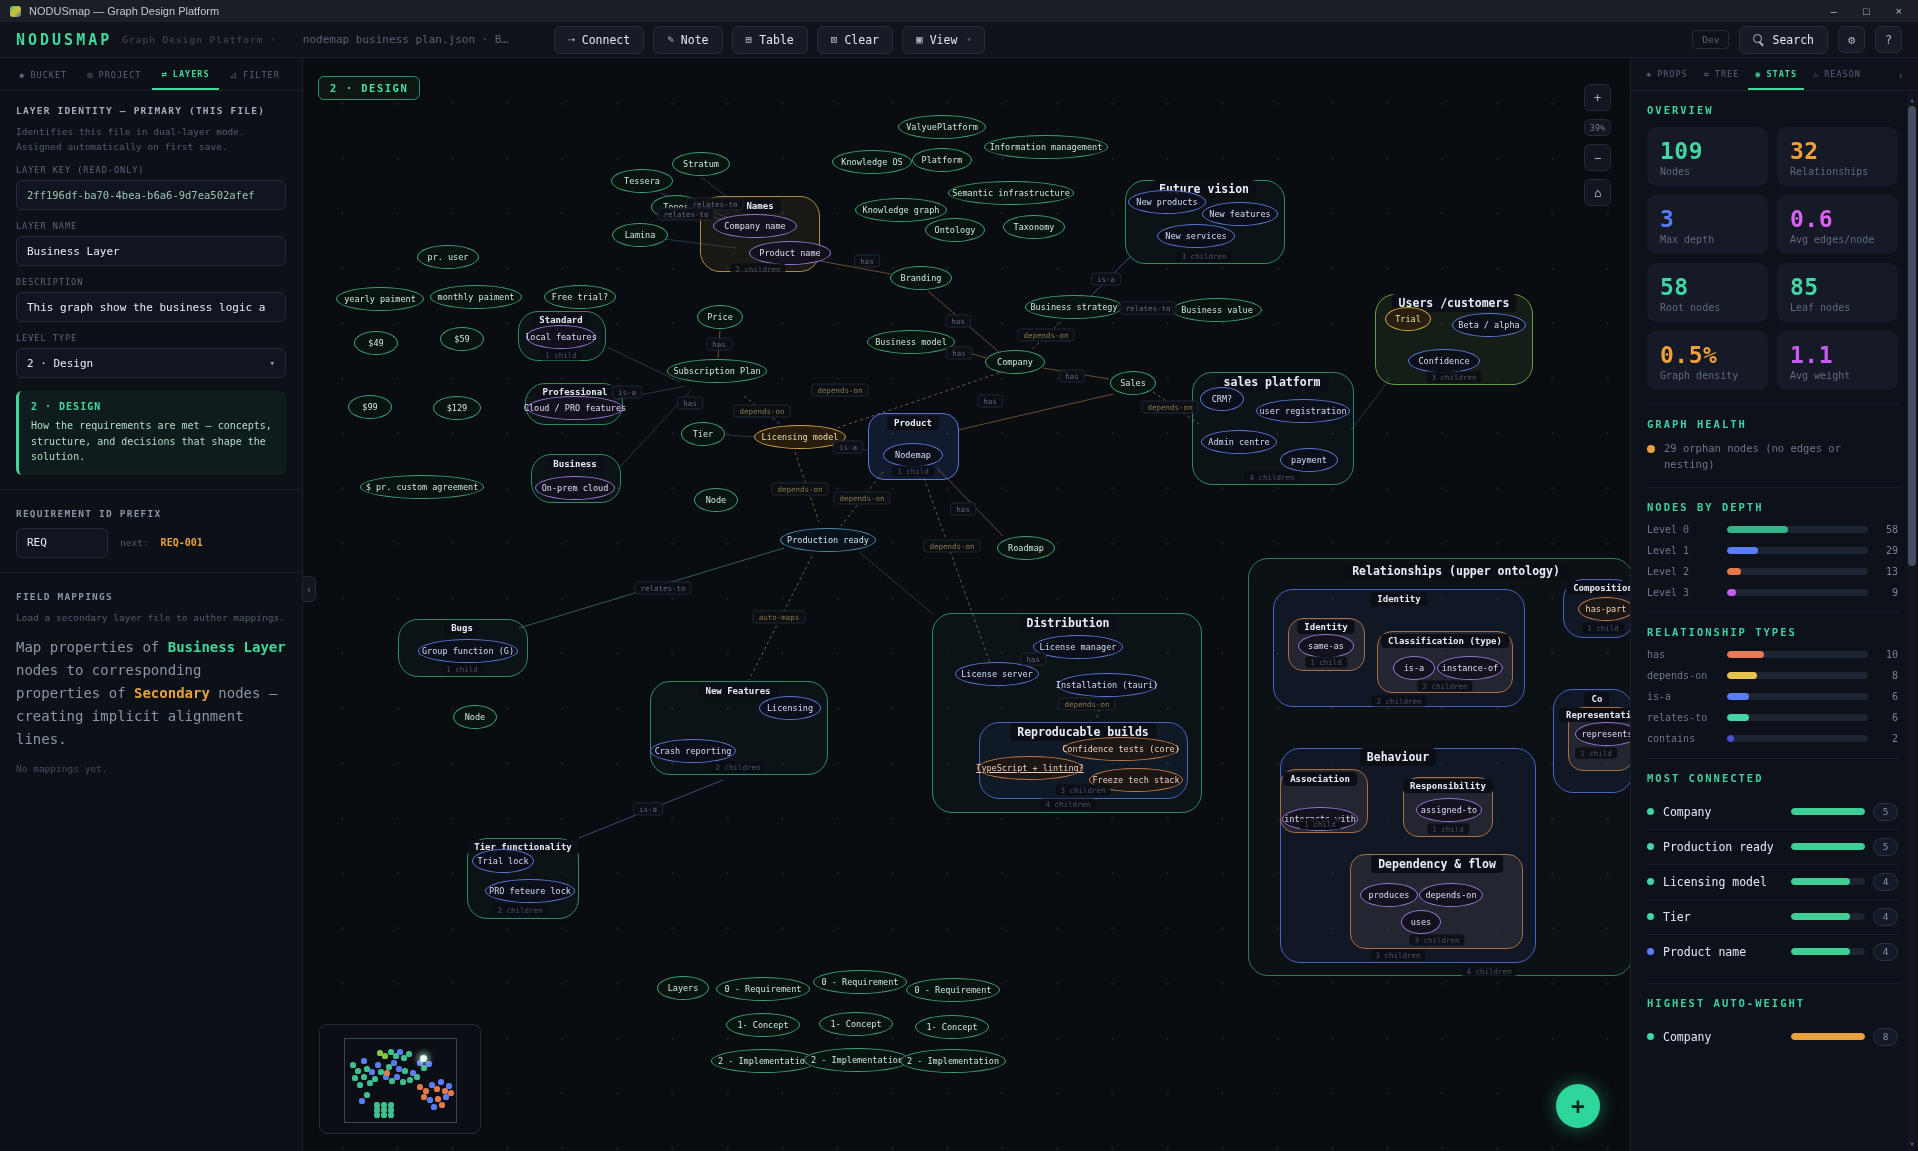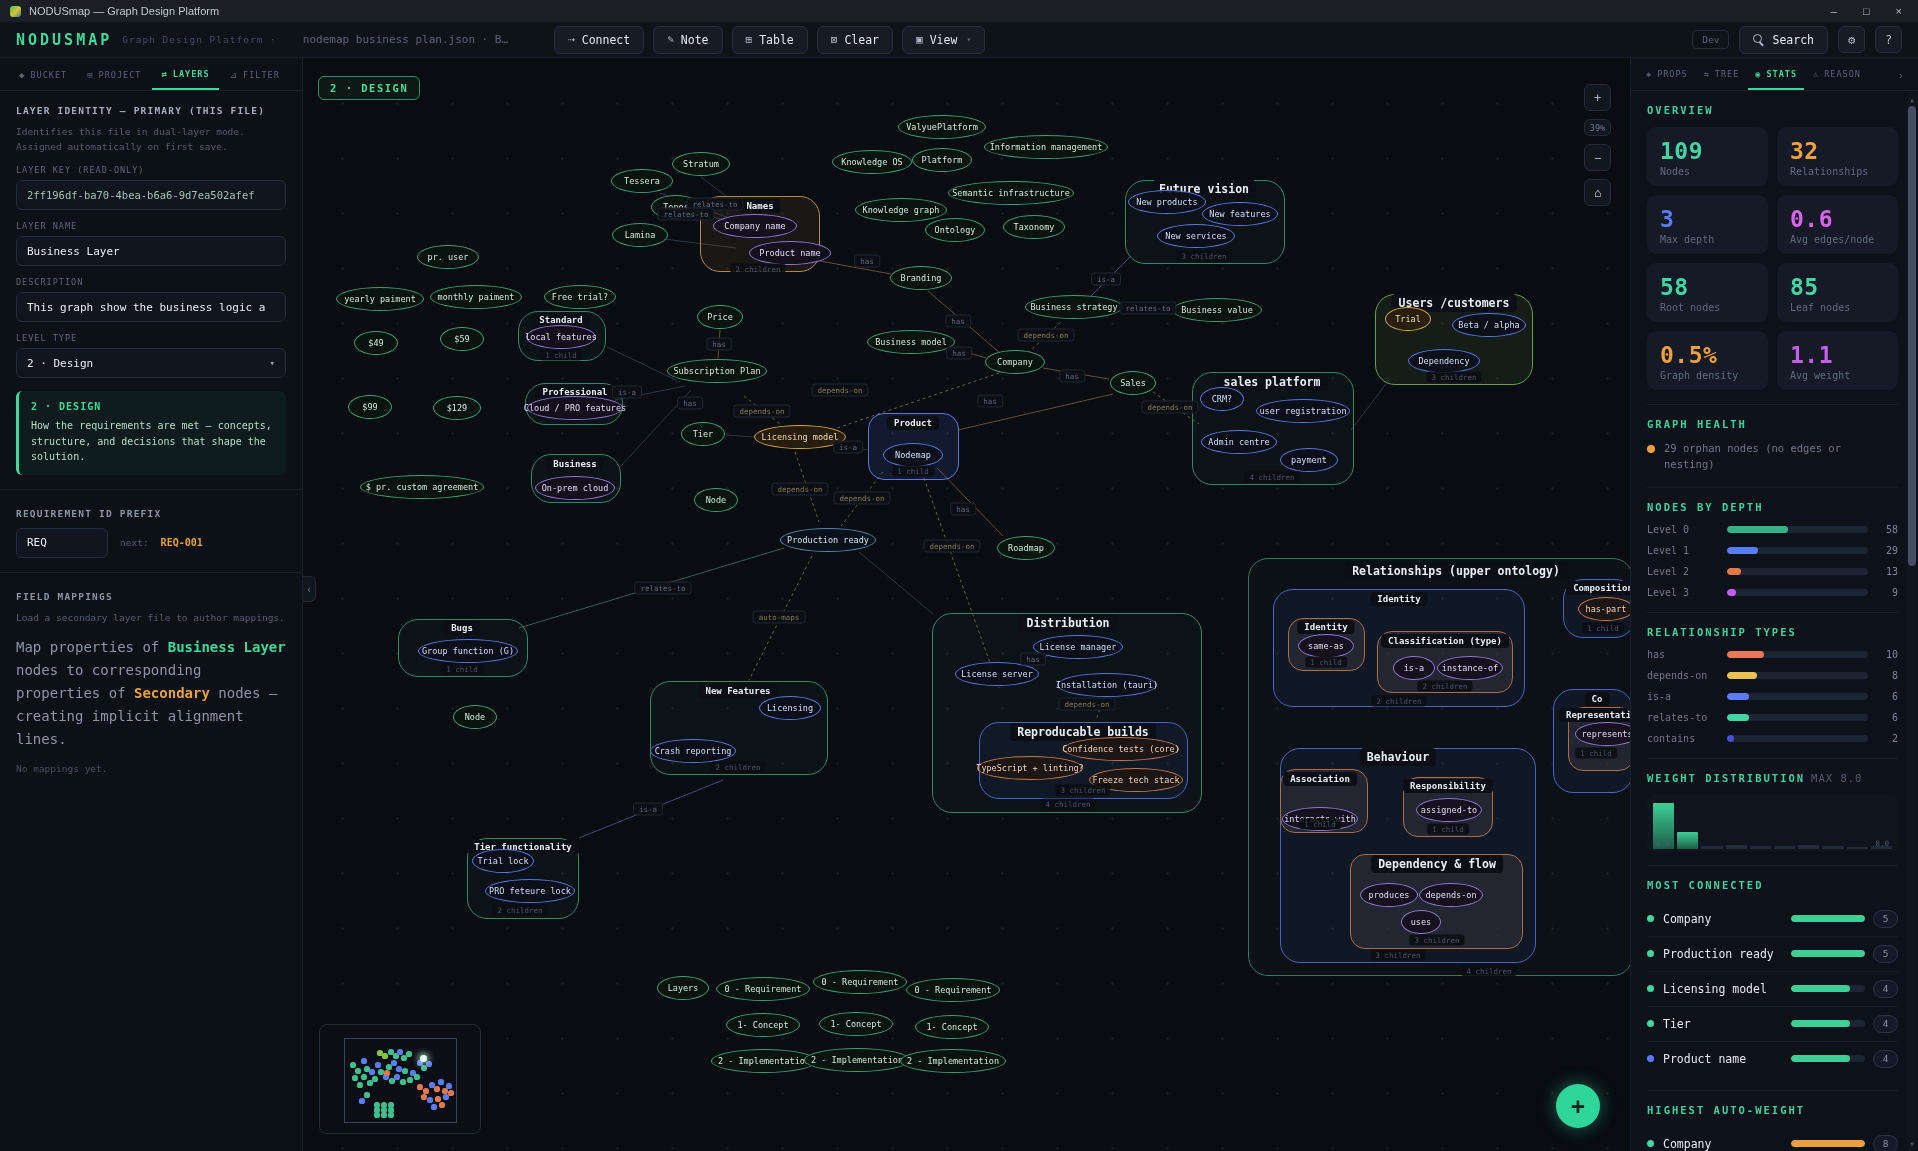--- a/index.html
+++ b/index.html
@@ -468,35 +468,35 @@
       <div class="nd nd-v" style="left: 452px; top: 168px; width: 84px;">Company name</div>
       <div class="nd nd-v" style="left: 487px; top: 195px; width: 82px;">Product name</div>
       <div class="nd nd-v" style="left: 258px; top: 279px; width: 70px;">local features</div>
       <div class="nd nd-v" style="left: 272px; top: 350px; width: 96px;">Cloud / PRO features</div>
       <div class="nd nd-v" style="left: 272px; top: 430px; width: 80px;">On-prem cloud</div>
       <div class="nd nd-b" style="left: 864px; top: 144px; width: 78px;">New products</div>
       <div class="nd nd-b" style="left: 937px; top: 156px; width: 76px;">New features</div>
       <div class="nd nd-b" style="left: 893px; top: 178px; width: 78px;">New services</div>
       <div class="nd nd-gold" style="left: 1105px; top: 261px; width: 46px;">Trial</div>
       <div class="nd nd-b" style="left: 1186px; top: 267px; width: 74px;">Beta / alpha</div>
-      <div class="nd nd-b" style="left: 1141px; top: 303px; width: 72px;">Dependency</div>
+      <div class="nd nd-b" style="left: 1141px; top: 303px; width: 72px;">Confidence</div>
       <div class="nd nd-b" style="left: 919px; top: 341px; width: 44px;">CRM?</div>
       <div class="nd nd-b" style="left: 1000px; top: 353px; width: 94px;">user registration</div>
       <div class="nd nd-b" style="left: 936px; top: 384px; width: 76px;">Admin centre</div>
       <div class="nd nd-b" style="left: 1006px; top: 402px; width: 58px;">payment</div>
       <div class="nd nd-b" style="left: 165px; top: 593px; width: 100px;">Group function (G)</div>
       <div class="nd nd-b" style="left: 487px; top: 650px; width: 62px;">Licensing</div>
       <div class="nd nd-b" style="left: 390px; top: 693px; width: 86px;">Crash reporting</div>
       <div class="nd nd-b" style="left: 200px; top: 803px; width: 62px;">Trial lock</div>
       <div class="nd nd-b" style="left: 227px; top: 833px; width: 90px;">PRO feteure lock</div>
       <div class="nd nd-b" style="left: 775px; top: 589px; width: 90px;">License manager</div>
       <div class="nd nd-b" style="left: 694px; top: 616px; width: 84px;">License server</div>
       <div class="nd nd-b" style="left: 804px; top: 627px; width: 100px;">Installation (tauri)</div>
       <div class="nd nd-sal" style="left: 818px; top: 691px; width: 116px;">Confidence tests (core)</div>
-      <div class="nd nd-sal" style="left: 727px; top: 710px; width: 106px;">TypeScript + linting?</div>
+      <div class="nd nd-sal" style="left: 727px; top: 710px; width: 106px; text-decoration: underline;">TypeScript + linting?</div>
       <div class="nd nd-sal" style="left: 833px; top: 722px; width: 94px;">Freeze tech stack</div>
       <div class="nd nd-b" style="left: 610px; top: 397px; width: 60px;">Nodemap</div>
       <div class="nd nd-v" style="left: 1023px; top: 588px; width: 56px;">same-as</div>
       <div class="nd nd-v" style="left: 1111px; top: 610px; width: 42px;">is-a</div>
       <div class="nd nd-v" style="left: 1167px; top: 610px; width: 66px;">instance-of</div>
       <div class="nd nd-sal" style="left: 1303px; top: 551px; width: 56px;">has-part</div>
       <div class="nd nd-v" style="left: 1017px; top: 761px; width: 76px;">interacts-with</div>
       <div class="nd nd-v" style="left: 1146px; top: 752px; width: 66px;">assigned-to</div>
       <div class="nd nd-v" style="left: 1086px; top: 837px; width: 58px;">produces</div>
       <div class="nd nd-v" style="left: 1148px; top: 837px; width: 64px;">depends-on</div>
@@ -683,39 +683,20 @@
             <div class="brow">
               <span class="blbl">contains</span>
               <div class="btrack">
                 <div class="bfill" style="width: 5%; background: rgb(75, 80, 216);"></div>
               </div>
               <span class="bval">2</span>
             </div>
           </div>
       </div>
       <div class="rsec">
-        <div class="rsec-h">
-          <span>WEIGHT DISTRIBUTION</span><span class="hmax">MAX 8.0</span>
-        </div>
-        <div class="hist" id="weight-hist">
-          <span class="hmin">0.0</span>
-          <span class="hmaxlbl">8.0</span>
-        <div class="hbar" style="height: 46px; background: linear-gradient(rgb(62, 207, 150), rgb(28, 94, 73));"></div>
-            <div class="hbar" style="height: 16.56px; background: linear-gradient(rgb(62, 207, 150), rgb(28, 94, 73));"></div>
-            <div class="hbar" style="height: 2.3px; background: rgb(35, 43, 58);"></div>
-            <div class="hbar" style="height: 3.68px; background: rgb(35, 43, 58);"></div>
-            <div class="hbar" style="height: 2.3px; background: rgb(35, 43, 58);"></div>
-            <div class="hbar" style="height: 2.3px; background: rgb(35, 43, 58);"></div>
-            <div class="hbar" style="height: 3.68px; background: rgb(35, 43, 58);"></div>
-            <div class="hbar" style="height: 2.3px; background: rgb(35, 43, 58);"></div>
-            <div class="hbar" style="height: 2px; background: rgb(35, 43, 58);"></div>
-            <div class="hbar" style="height: 2.3px; background: rgb(35, 43, 58);"></div>
-          </div>
-      </div>
-      <div class="rsec">
         <div class="rsec-h">MOST CONNECTED</div>
         <div id="mc-rows">
             <div class="lrow">
               <span class="ldot" style="background: rgb(66, 214, 164);"></span>
               <span class="lname">Company</span>
               <div class="lbar">
                 <div class="bfill" style="width: 100%; background: rgb(62, 207, 150); height: 100%;"></div>
               </div>
               <span class="lbadge">5</span>
             </div>

